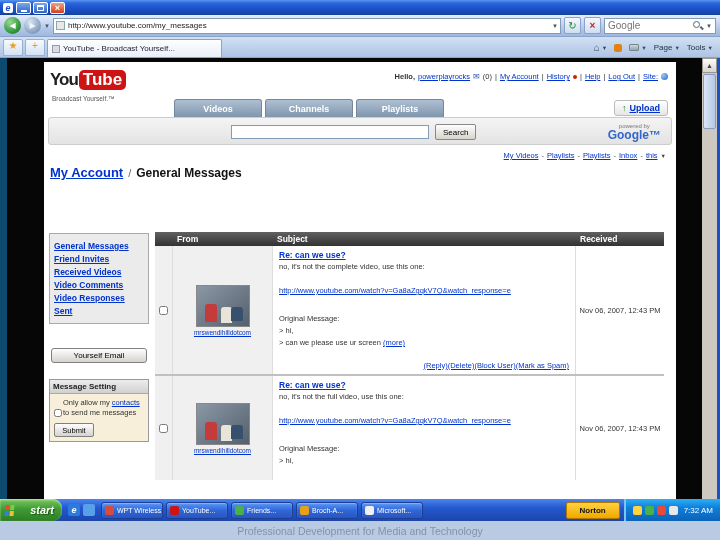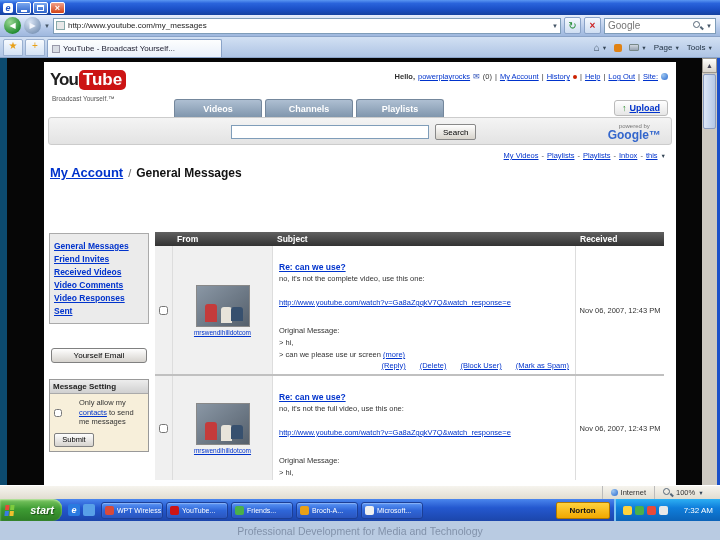--- a/index.html
+++ b/index.html
@@ -86,48 +86,48 @@
 .intro{position:absolute;left:6px;right:16px;top:131px;font-size:8px;line-height:11px;color:#222;text-decoration:underline}
 
 
 .content{position:absolute;left:5px;right:12px;top:165px;bottom:0}
 .side-nav{position:absolute;left:0;top:6px;width:100px;background:#ebebeb;border:1px solid #aaa;padding:4px 4px}
 .side-item{display:block;font-size:8.5px;color:#0033cc;text-decoration:underline;margin:3px 0;font-weight:bold;cursor:pointer}
 .compose-btn{position:absolute;left:2px;top:121px;width:96px;height:15px;background:linear-gradient(#fefefe,#d6d3ce);border:1px solid #808080;border-radius:3px;font-size:8px}
 .msg-setting{position:absolute;left:0;top:152px;width:100px;border:1px solid #999}
 .ms-head{background:linear-gradient(#ededed,#d0d0d0);font-size:8px;font-weight:bold;padding:2px 3px;border-bottom:1px solid #aaa;color:#222}
 .ms-body{background:#f7efda;padding:4px;font-size:7.5px;color:#333;line-height:9.5px}
-.ms-check{display:flex;gap:17px;align-items:center}
+.ms-check{display:flex;gap:1px;align-items:flex-end}
 .ms-check input{width:8px;height:8px;margin-top:1px;flex:none}
 .submit-btn{margin-top:6px;width:40px;height:14px;background:linear-gradient(#fefefe,#d6d3ce);border:1px solid #808080;border-radius:2px;font-size:7.5px}
 
 .msg-table{position:absolute;left:106px;right:0;top:0;bottom:0}
 .t-head{display:grid;grid-template-columns:18px 100px 1fr 88px;height:14px;background:linear-gradient(#616161,#323232);color:#fff;font-size:8.5px;font-weight:bold;align-items:center;margin-top:5px}
 .t-head>div{padding:0 4px}
 .t-row{display:grid;grid-template-columns:18px 100px 1fr 88px;background:#fff;border-bottom:2px solid #c0c0c0}
 .t-row-2{border-bottom:none}
 .cell-check{display:flex;align-items:center;justify-content:center;background:#f0f0f0;border-right:1px solid #ddd}
 .cell-check input{width:9px;height:9px}
 .cell-from{display:flex;flex-direction:column;align-items:center;justify-content:center;background:#f0f0f0;border-right:1px solid #ddd;gap:2px}
-.cell-subject{position:relative;padding:16px 6px;border-right:1px solid #ddd;overflow:hidden}
+.cell-subject{position:relative;padding:4px 6px;border-right:1px solid #ddd;overflow:hidden}
 .cell-received{display:flex;align-items:center;justify-content:center;font-size:7.5px;color:#333;text-align:center;padding:0 2px}
 .t-row-1{height:130px}
 .t-row-2{height:104px}
 .thumb{width:54px;height:42px;position:relative;background:linear-gradient(140deg,#8a97a5,#55606c);border:1px solid #888;overflow:hidden;cursor:pointer}
 .thumb .p1{position:absolute;left:8px;bottom:4px;width:12px;height:18px;background:#c43b3b;border-radius:3px 3px 0 0}
 .thumb .p2{position:absolute;left:24px;bottom:3px;width:11px;height:16px;background:#e8e4da;border-radius:3px 3px 0 0}
 .thumb .p3{position:absolute;right:6px;bottom:5px;width:12px;height:14px;background:#37506e;border-radius:3px 3px 0 0}
 .from-link{font-size:6.5px;color:#0033cc;text-decoration:underline;max-width:92px;text-align:center;cursor:pointer}
 .subj-link{font-size:8.5px;font-weight:bold;color:#0033cc;text-decoration:underline;cursor:pointer}
 .body-line{font-size:7.5px;color:#333;margin-top:2px}
 .url-line{font-size:7.5px;color:#0033cc;text-decoration:underline;margin-top:15px;white-space:nowrap;overflow:hidden;cursor:pointer}
 .orig{margin-top:19px}
 .quote{margin-top:3px}
 .more-link{color:#0033cc;text-decoration:underline;cursor:pointer}
-.row-actions{position:absolute;right:6px;bottom:4px;font-size:7.5px;color:#0033cc;display:flex;gap:14px}
+.row-actions{position:absolute;right:6px;bottom:4px;font-size:7.5px;color:#0033cc;display:flex;gap:0}
 .row-actions span{text-decoration:underline;cursor:pointer}
 
 
 .statusbar{position:absolute;top:485px;left:0;width:720px;height:14px;background:linear-gradient(#f6f4ee,#e1ddd1);border-top:1px solid #fff;display:flex;align-items:center;font-size:7.5px;color:#333;padding:0 6px;gap:8px}
 .sb-spacer{flex:1}
 .zone{display:flex;align-items:center;gap:3px;border-left:1px solid #bbb;padding-left:8px;height:100%}
 .zoomg{display:flex;align-items:center;gap:3px;border-left:1px solid #bbb;padding-left:8px;height:100%;width:60px}
 
 
 .taskbar{position:absolute;top:499px;left:0;width:720px;height:22px;background:linear-gradient(#4a86ee,#2458cf 40%,#1c46ab);display:flex;align-items:center}
@@ -144,21 +144,21 @@
 .tbi{width:9px;height:9px;border-radius:2px;flex:none}
 .task-btn:nth-child(1) .tbi{background:#d84a3a}
 .task-btn:nth-child(2) .tbi{background:#cc1414}
 .task-btn:nth-child(3) .tbi{background:#4ab04a}
 .task-btn:nth-child(4) .tbi{background:#e8a018}
 .task-btn:nth-child(5) .tbi{background:#f0f0f0}
 .norton{width:54px;height:17px;background:linear-gradient(#ffd23e,#f0a800);border:1px solid #b07800;color:#111;font-weight:bold;font-size:8px;display:flex;align-items:center;justify-content:center;border-radius:2px;margin-right:4px;cursor:pointer;flex:none}
 .tray{height:22px;background:linear-gradient(#2db0f4,#0f7edb 40%,#0b63b8);border-left:2px solid #7cc4f4;display:flex;align-items:center;gap:3px;padding:0 7px;color:#fff;font-size:8px;flex:none}
 .tri{width:9px;height:9px;border-radius:2px}
 .tri.a{background:#ffd23e}.tri.b{background:#4ab04a}.tri.c{background:#e84a3a}.tri.d{background:#e8e8e8}
-.time{margin-left:13px}
+.time{margin-left:3px}
 
 
 .caption{position:absolute;top:521px;left:0;width:720px;height:19px;display:flex;align-items:center;justify-content:center;font-size:10.5px;color:#8292aa;background:#b9cbe2}
 </style>
 </head>
 <body>
 
 <div class="screen">
 
   <div class="titlebar">
@@ -373,32 +373,20 @@
       </div>
     </div>
 
     <div class="scrollbar">
       <span class="sb-btn sb-up">▲</span>
       <span class="sb-thumb"></span>
       <span class="sb-btn sb-down">▼</span>
     </div>
   </div>
 
-  <div class="statusbar">
-    <span class="sb-spacer"></span>
-    <span class="zone">
-      <span class="mini-globe"></span>
-      <span>Internet</span>
-    </span>
-    <span class="zoomg">
-      <span class="mag"></span>
-      <span>100%</span>
-      <span class="drop">▼</span>
-    </span>
-  </div>
 
   <div class="taskbar">
     <span class="start-btn">
       <span class="winflag">
           <i></i>
           <i></i>
           <i></i>
           <i></i>
         </span>
       <span>start</span>

